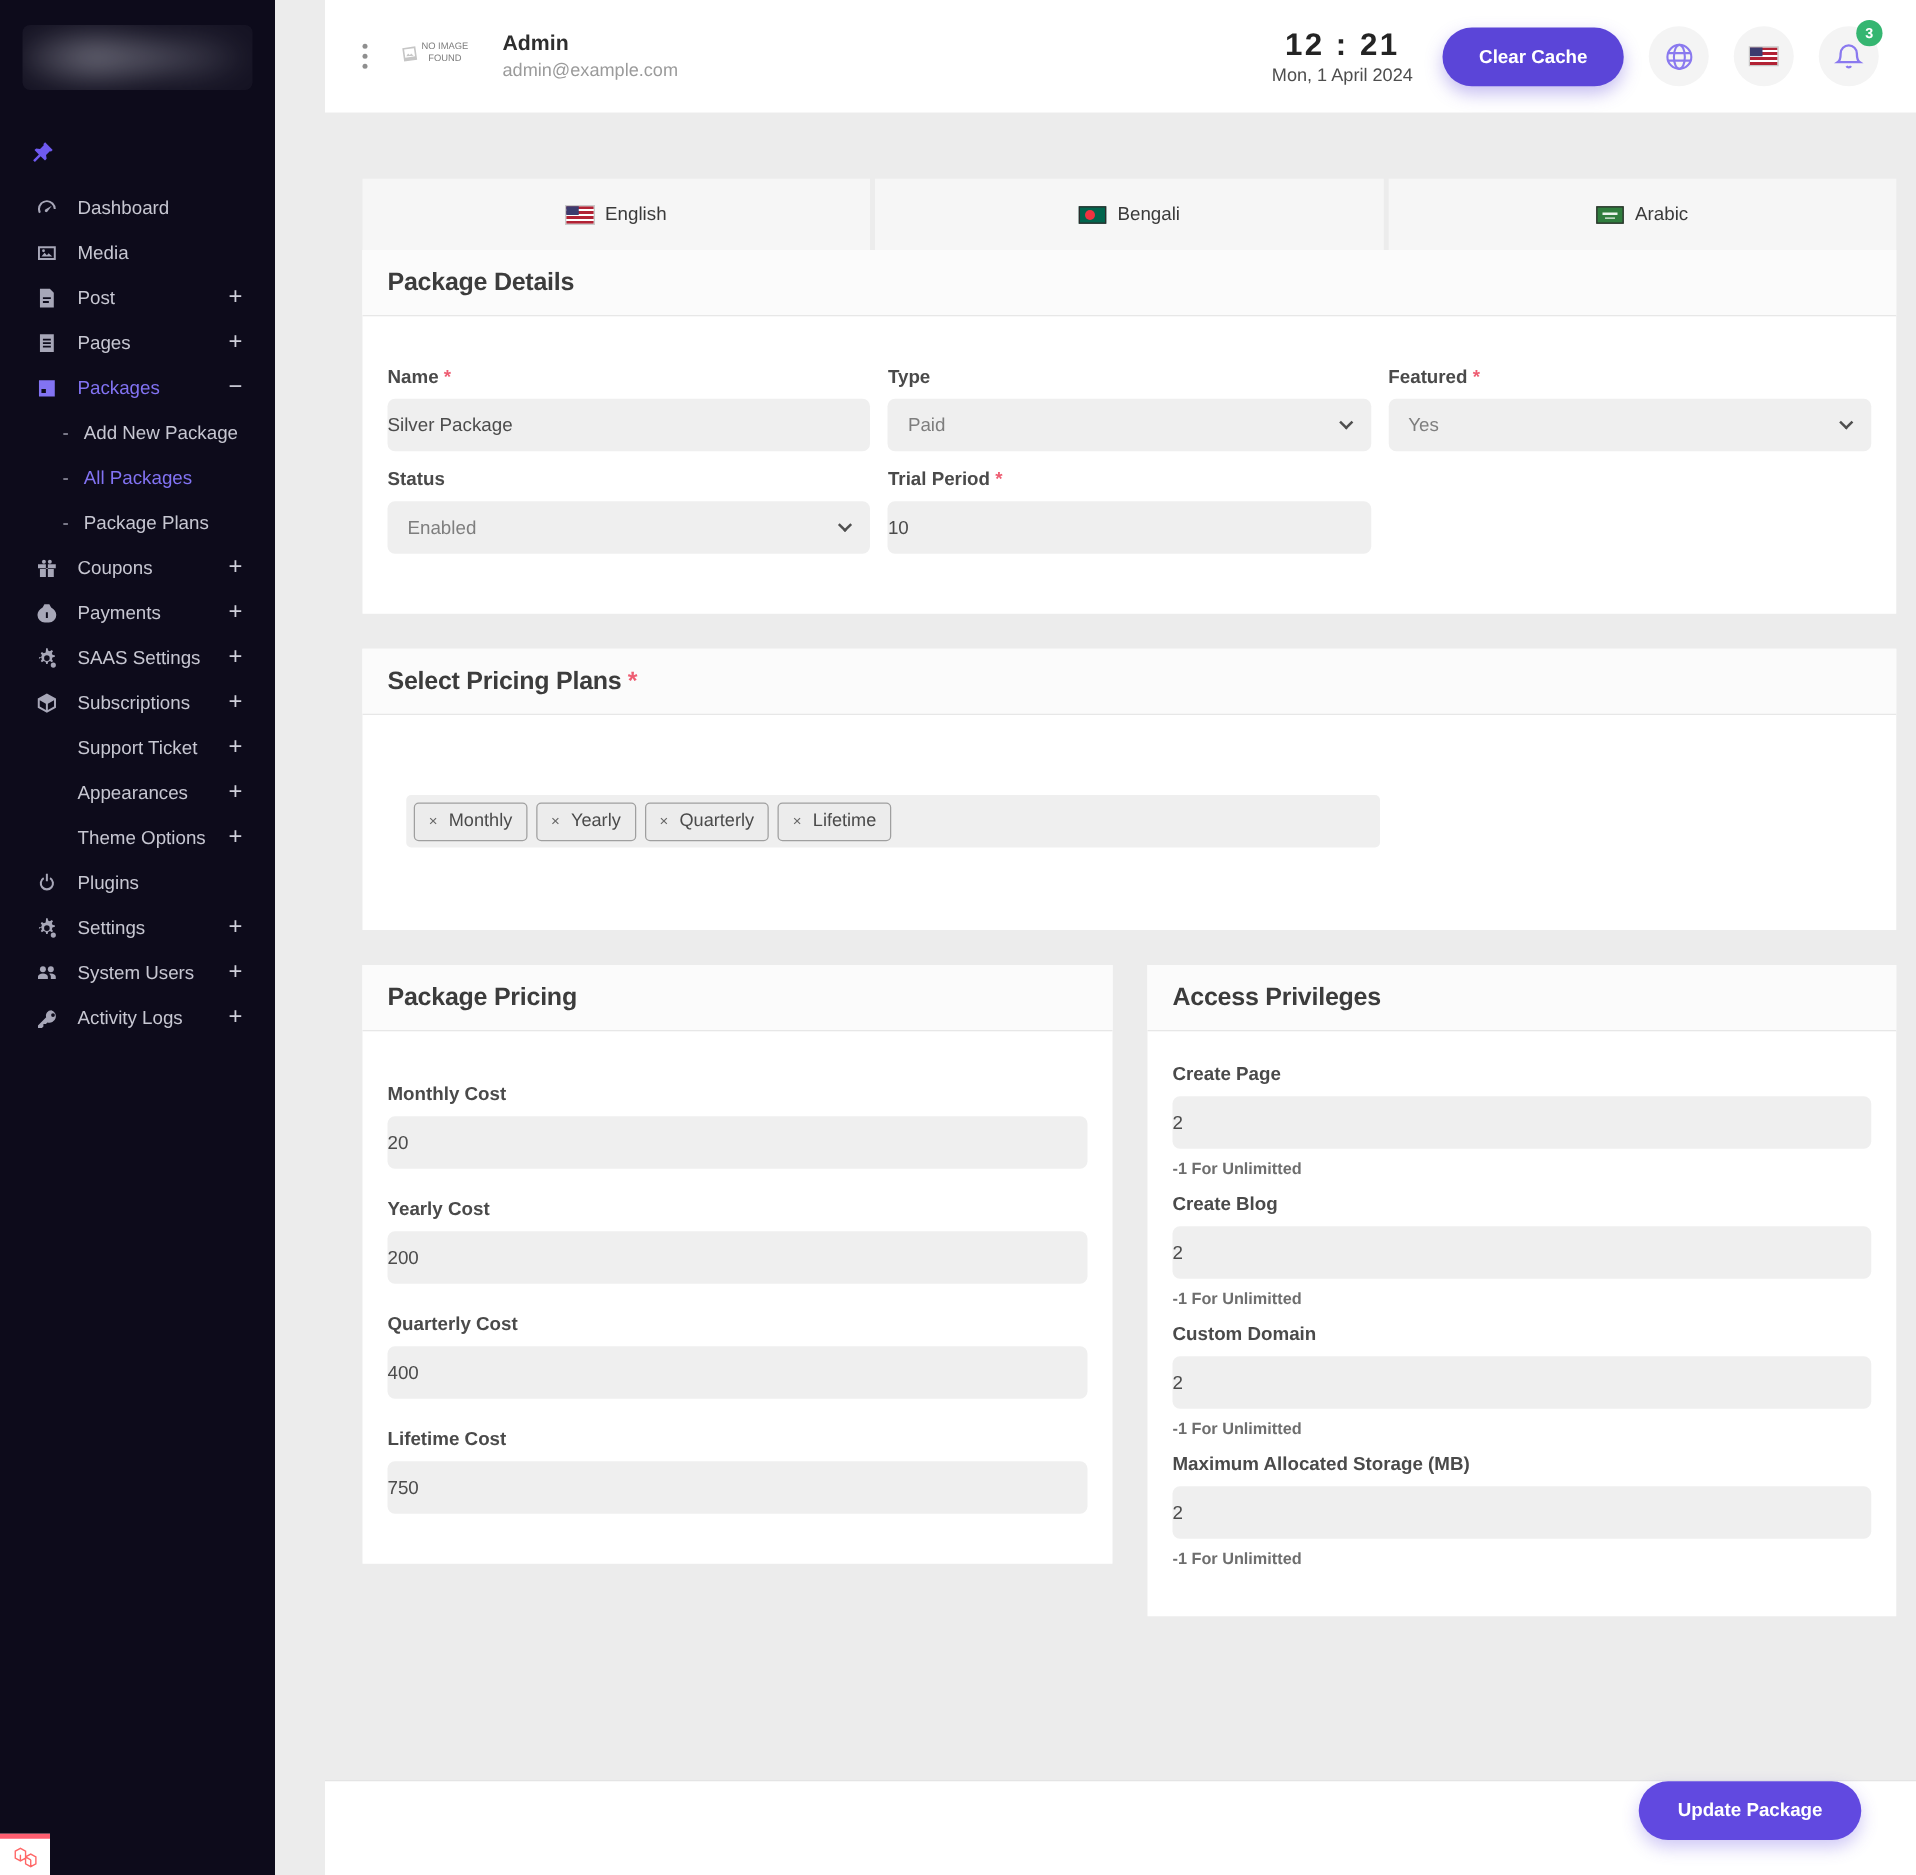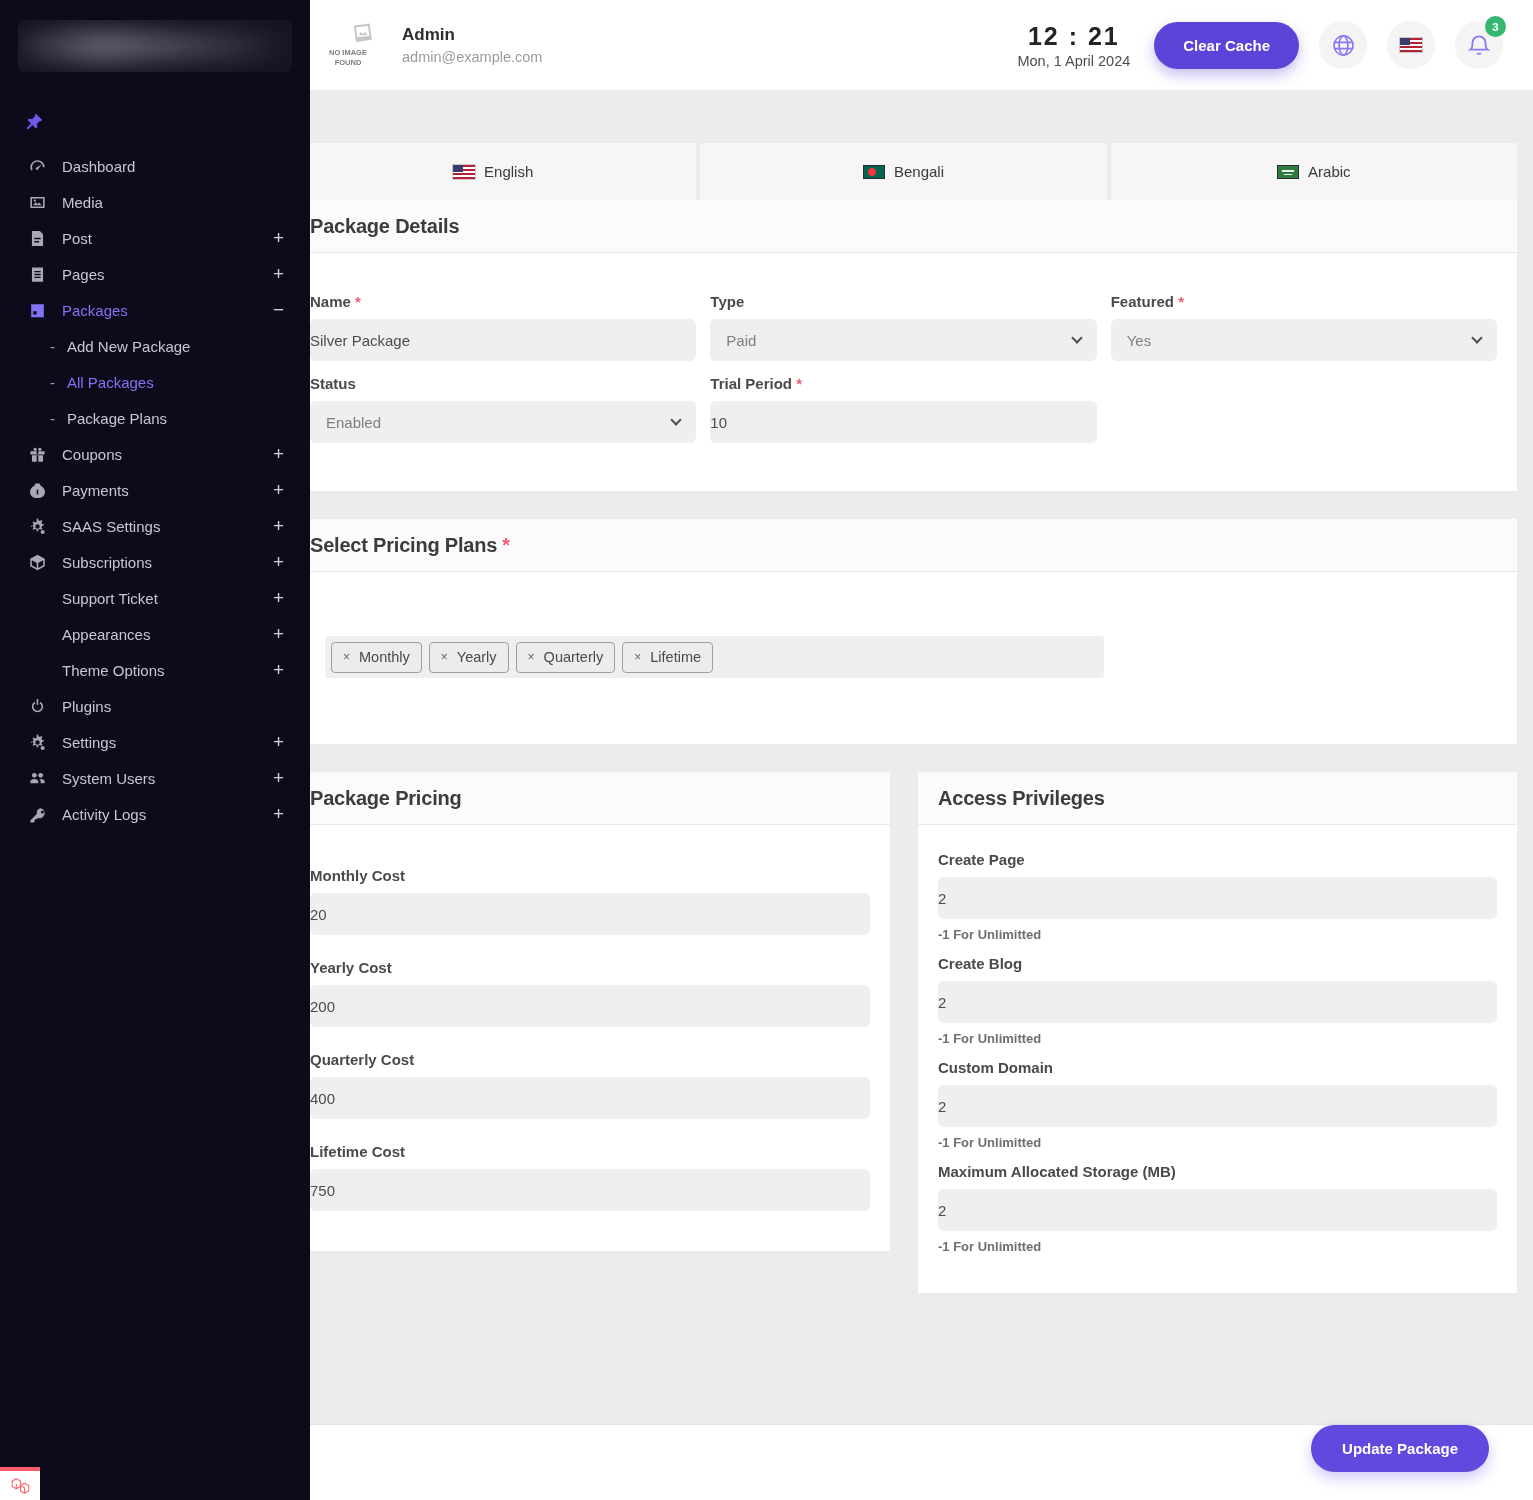--- a/index.html
+++ b/index.html
@@ -1,21 +1,21 @@
 <!DOCTYPE html>
 <html><head>
 <meta charset="utf-8">
 <style>
   * { box-sizing: border-box; margin: 0; padding: 0; }
   html,body { width:1533px; height:1500px; }
   body { font-family:"Liberation Sans", sans-serif; background:#ececec; overflow:hidden; }
   .app { position:relative; width:1533px; height:1500px; overflow:hidden; }
 
   
-  .sidebar { position:absolute; left:0; top:0; width:310px; height:1500px; background:#0d0b1b; z-index:6; }
+  .sidebar { position:absolute; left:0; top:0; width:220px; height:1500px; background:#0d0b1b; z-index:6; }
   .logo { position:relative; margin:20px 18px 0; height:52px; border-radius:6px; background:#161424; overflow:hidden; }
   .logo-blur { position:absolute; inset:0;
     background: radial-gradient(55% 75% at 32% 50%, rgba(165,165,178,.6), rgba(40,40,55,0) 70%),
                 radial-gradient(45% 65% at 68% 50%, rgba(130,130,145,.4), rgba(40,40,55,0) 72%);
     filter: blur(9px); }
   .pin-row { margin:40px 0 14px 24px; height:22px; }
   .pin-row svg { width:20px; height:20px; fill:#6f5af0; }
   .nav-item, .nav-sub { display:flex; align-items:center; height:36px; cursor:pointer;
     color:#c7c7d2; font-size:15px; }
   .nav-item { padding:0 26px 0 28px; }
@@ -26,22 +26,22 @@
   .nlabel { flex:1; }
   .nexp { font-size:19px; font-weight:400; color:#cfcfda; }
   .ndash { margin-right:12px; color:#9d9dac; }
   .nav-item.act, .nav-item.act .nicon, .nav-sub.act, .nav-sub.act .nlabel { color:#8273f3; }
 
   
   .topbar { position:absolute; left:260px; top:0; width:1273px; height:90px; background:#ffffff;
     display:flex; align-items:center; padding:0 30px; z-index:5; }
   .kebab { display:flex; flex-direction:column; gap:4px; margin-right:26px; cursor:pointer; }
   .kebab i { width:4px; height:4px; border-radius:50%; background:#8f8f8f; }
-  .noimg { width:56px; margin-right:26px; display:flex; flex-direction:column; align-items:flex-end;
-    color:#7d7d7d; font-size:7.5px; font-weight:bold; text-align:center; line-height:1.3; cursor:pointer; }
+  .noimg { width:56px; margin-right:26px; display:flex; flex-direction:row; align-items:flex-start;
+    color:#7d7d7d; font-size:7.5px; font-weight:normal; text-align:center; line-height:1.3; cursor:pointer; }
   .noimg svg { width:26px; height:24px; transform:rotate(-8deg); margin-bottom:2px; }
   .uname { font-size:17px; font-weight:bold; color:#2e2e2e; }
   .uemail { font-size:14.5px; color:#9b9b9b; margin-top:4px; }
   .hright { margin-left:auto; display:flex; align-items:flex-end; gap:20px; }
   .clock { text-align:center; margin-right:4px; }
   .time { font-size:25px; font-weight:bold; color:#242424; letter-spacing:2px; }
   .date { font-size:14.5px; color:#4d4d4d; margin-top:2px; }
   .btn-cache { height:47px; padding:0 29px; border:0; border-radius:26px; background:#5b45d8;
     color:#fff; font-weight:bold; font-size:15px; font-family:inherit; cursor:pointer;
     box-shadow:0 6px 14px rgba(91,69,216,.35); }

